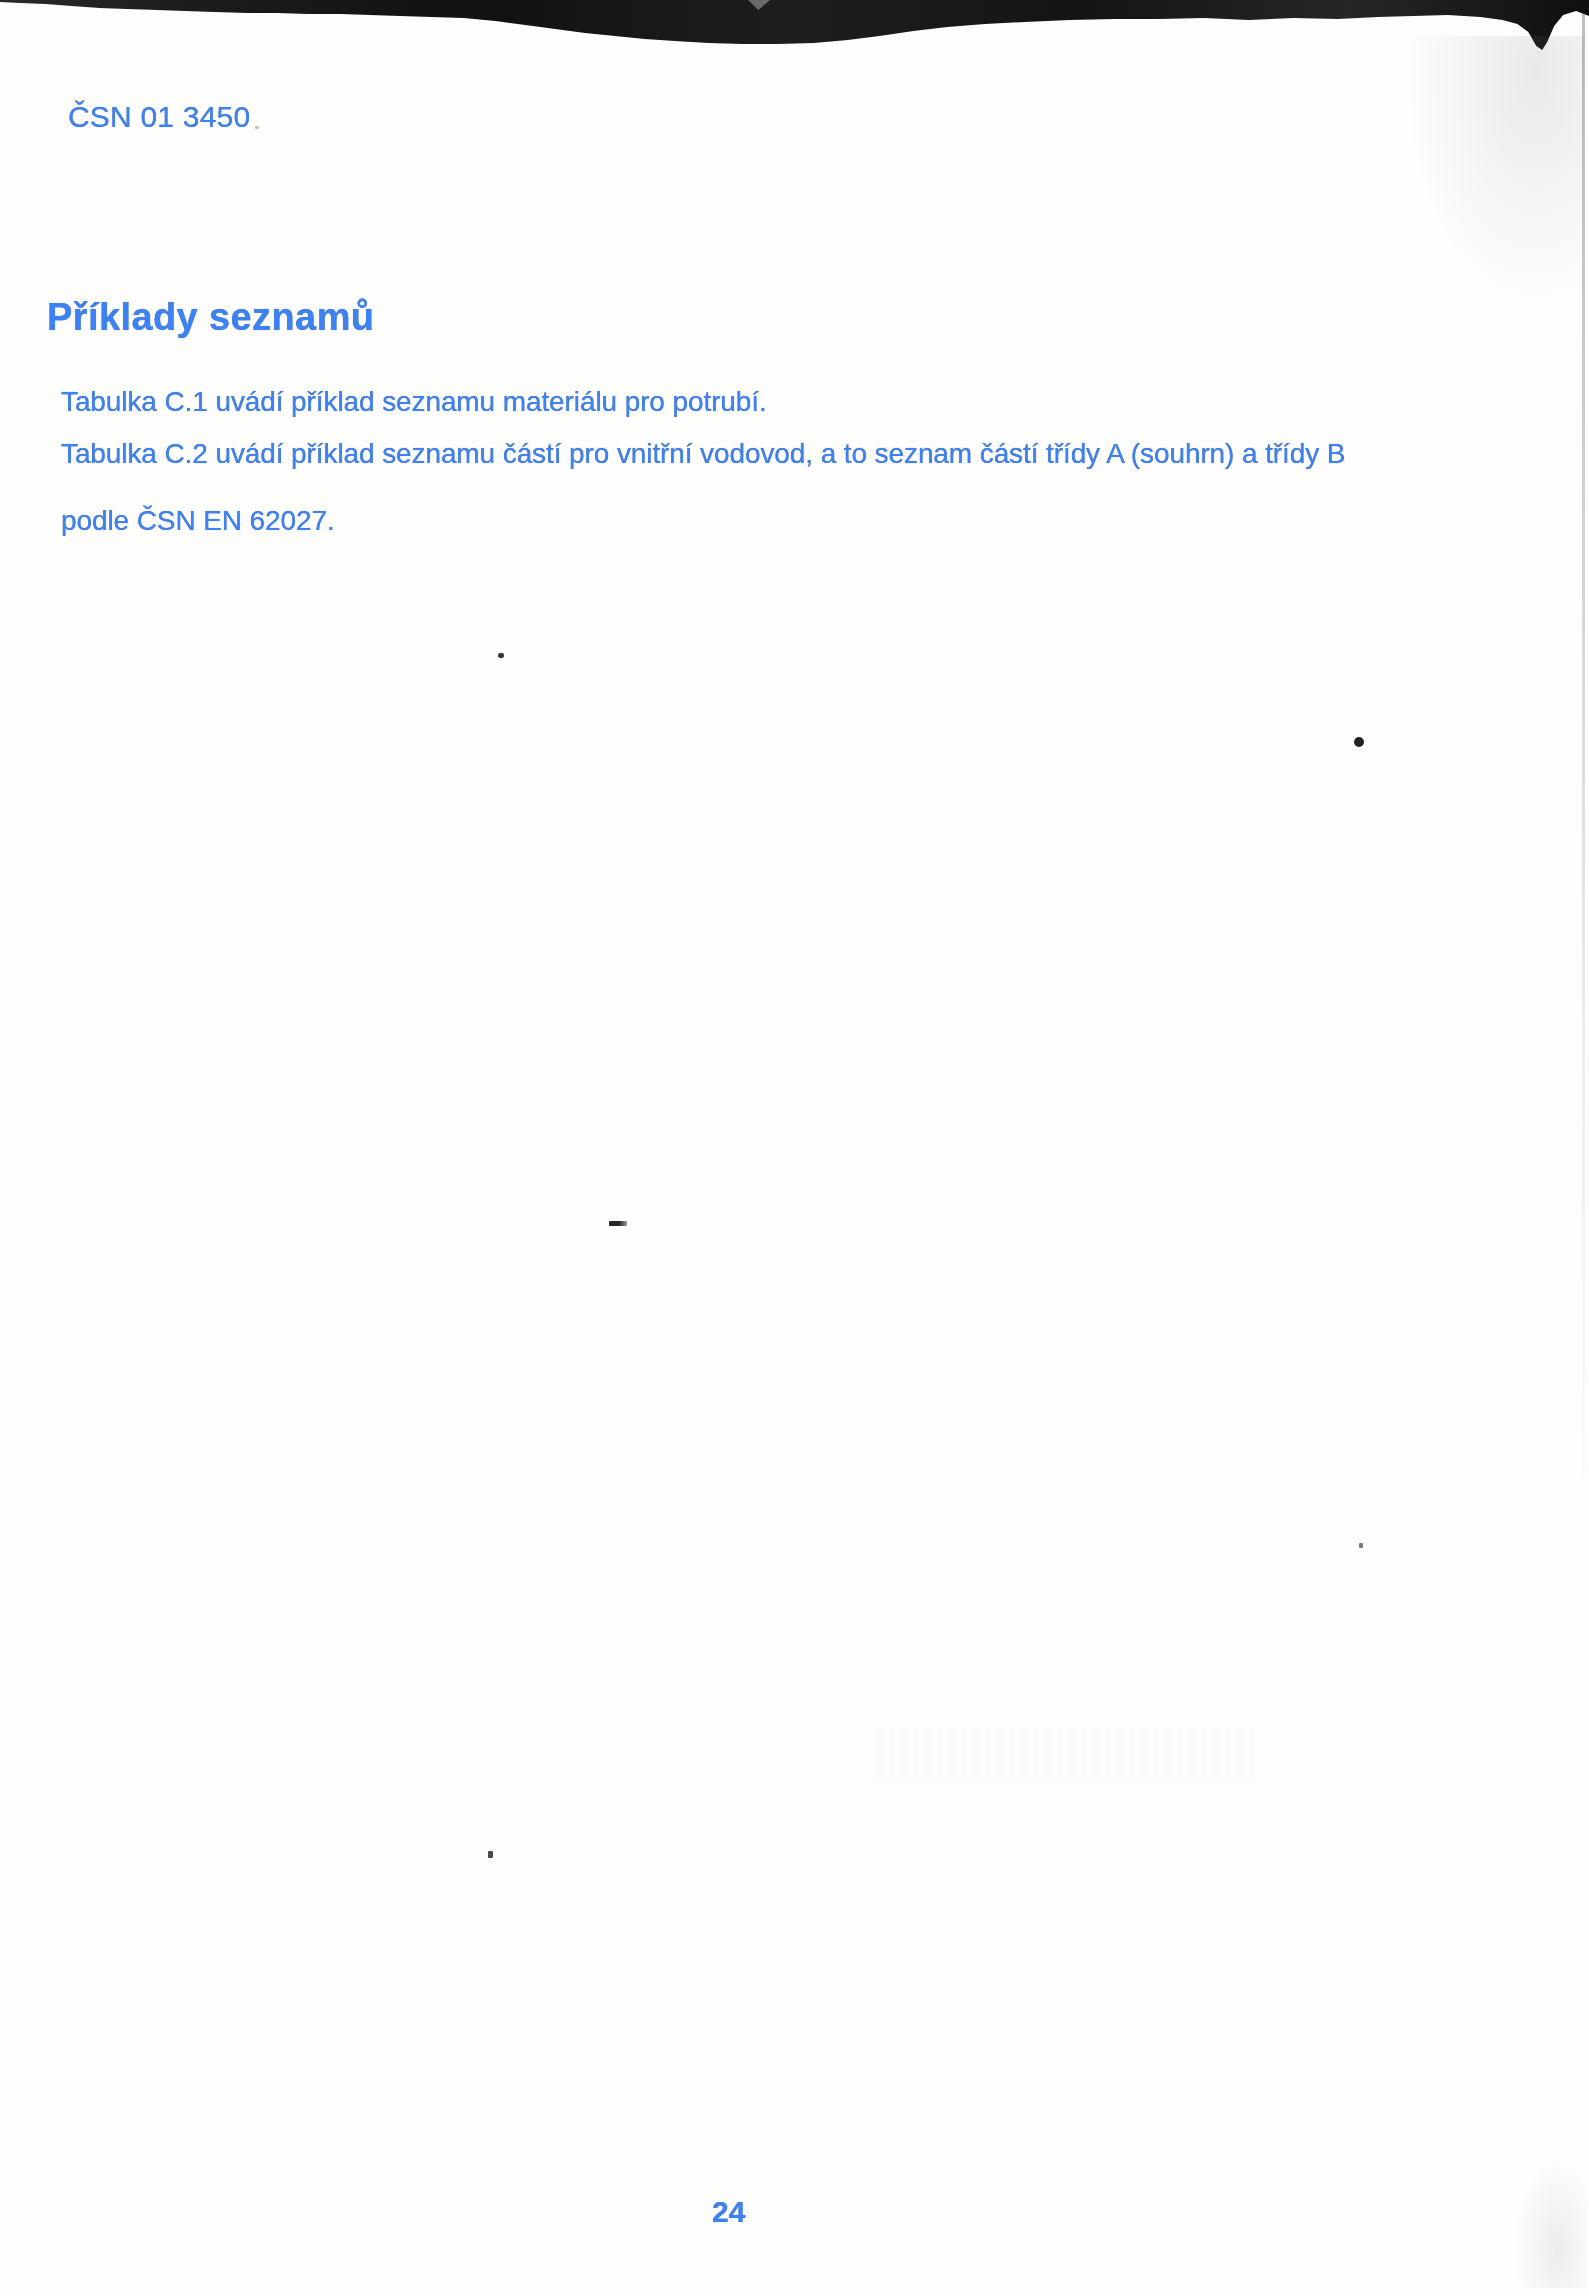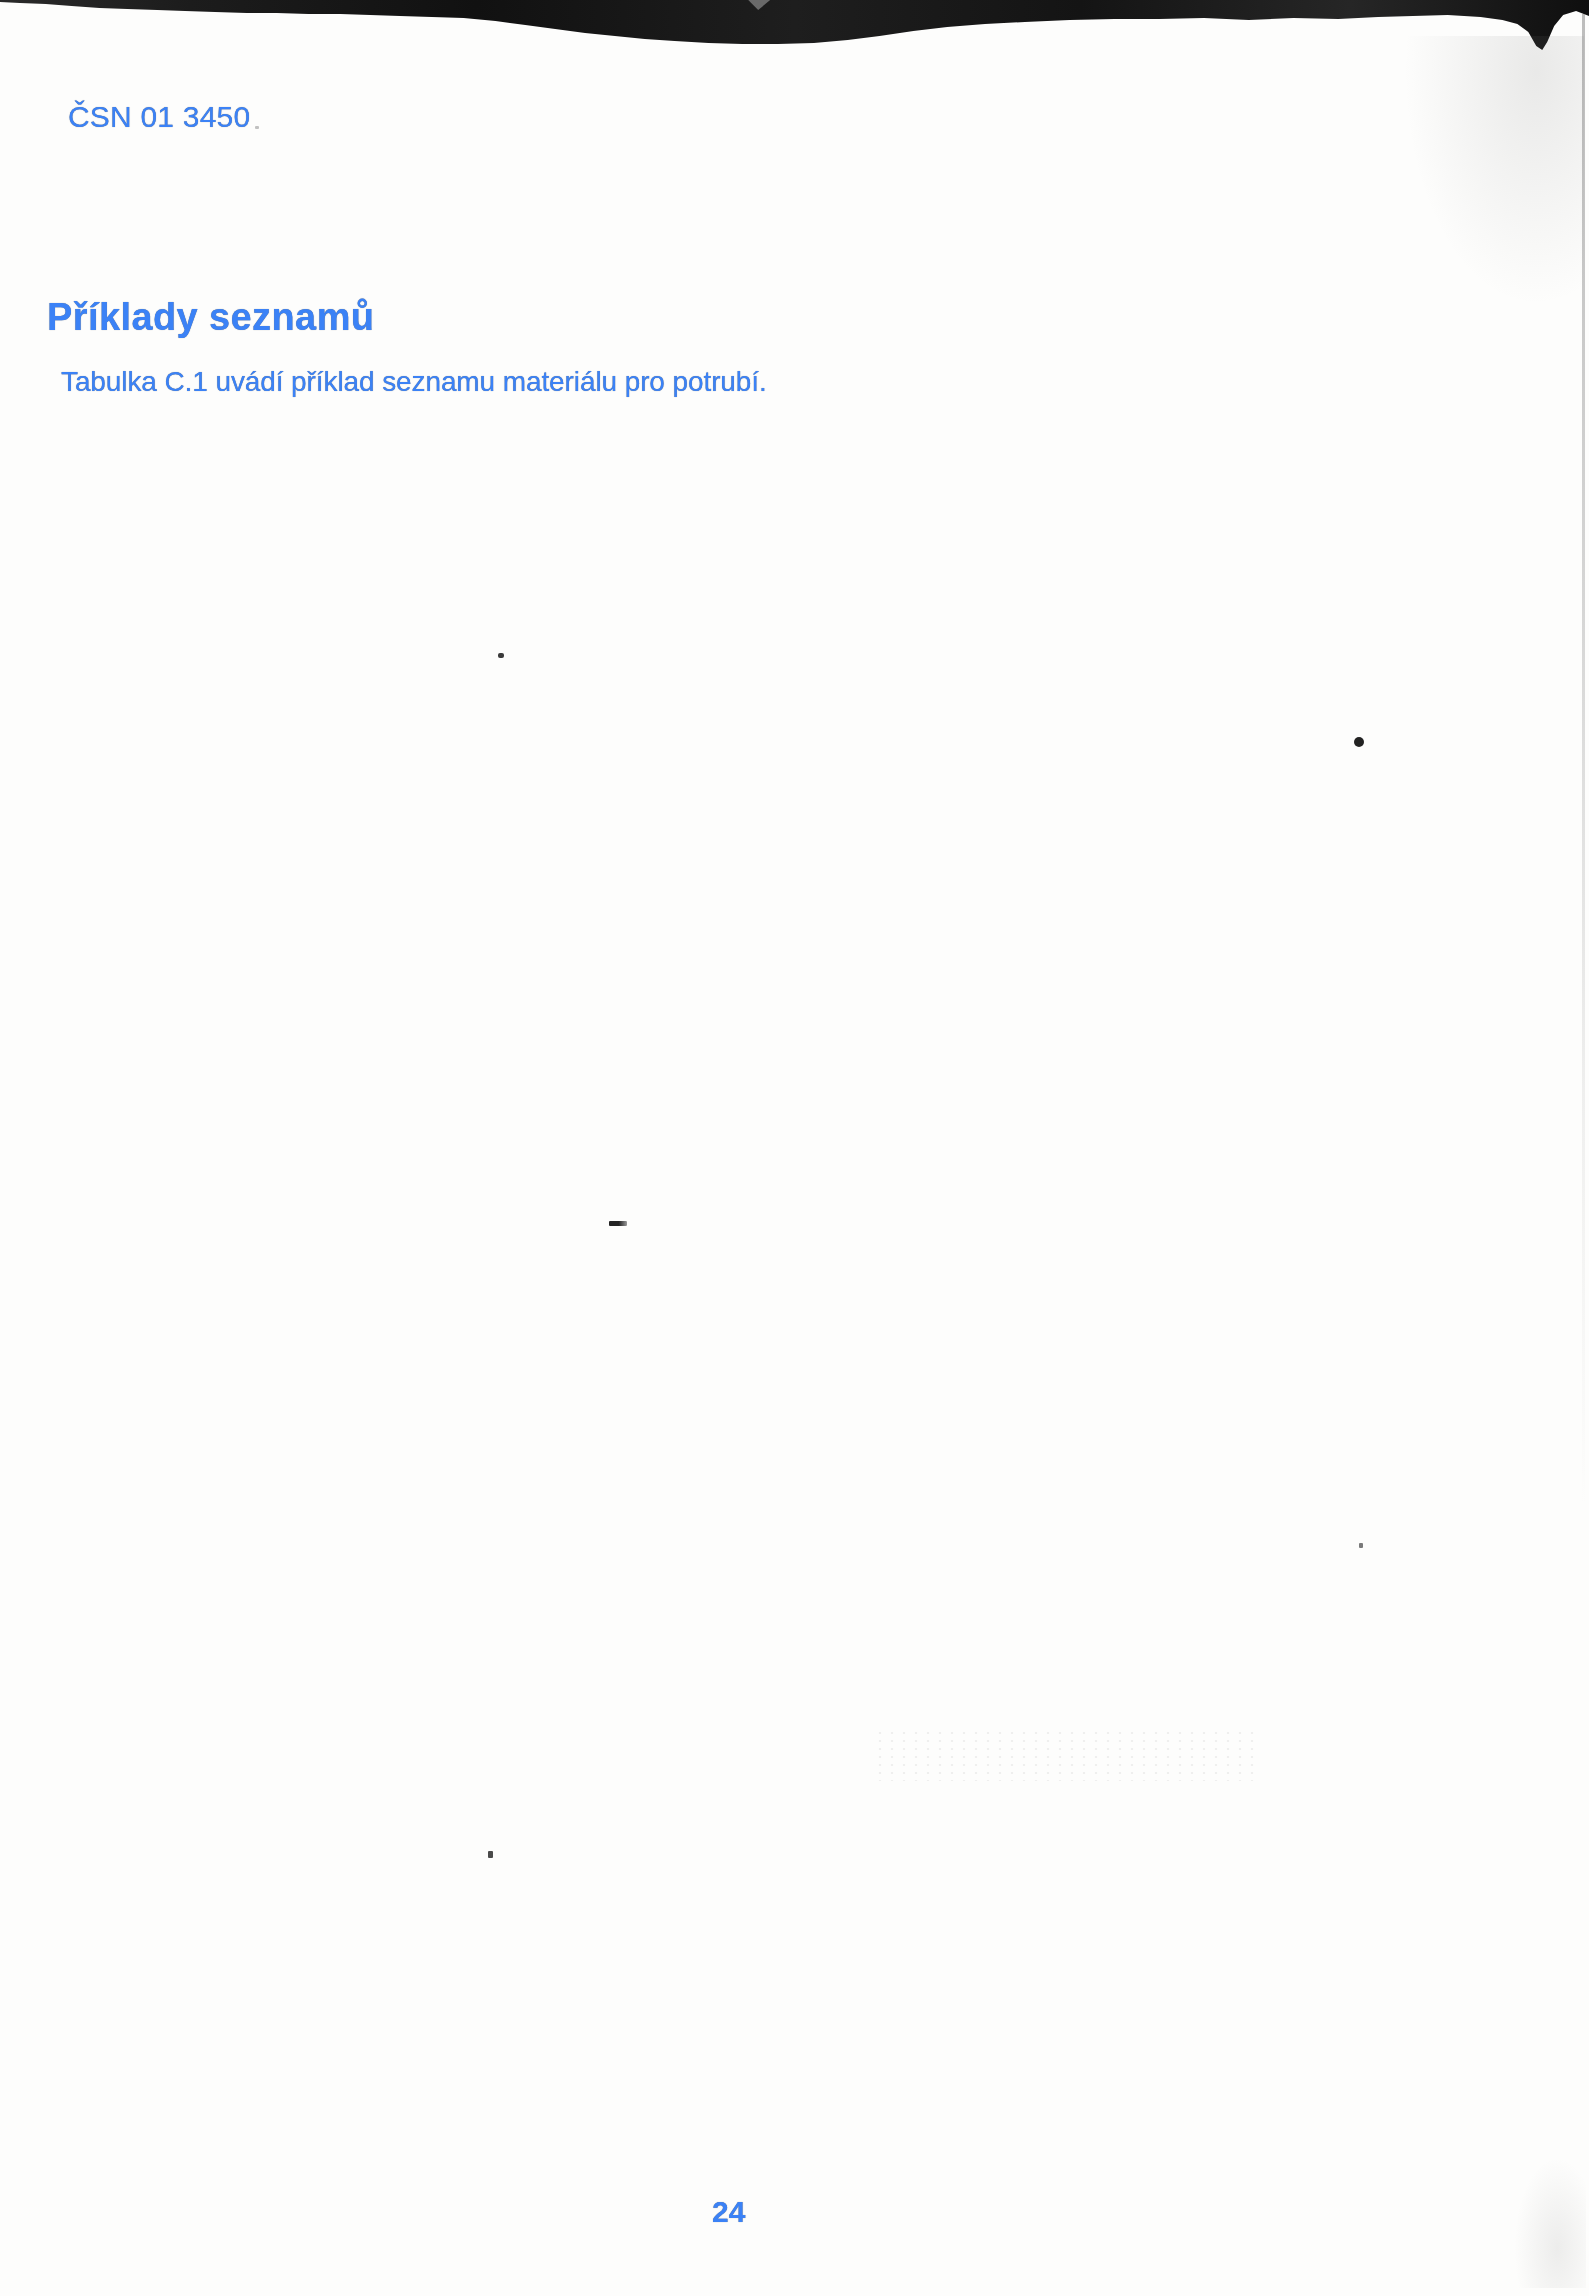--- a/index.html
+++ b/index.html
@@ -73,20 +73,21 @@
     letter-spacing: 0.4px;
   }
   .para { position: absolute; left: 61px; }
   .para-1 { top: 358px; }
   .para-2 { top: 410px; }
   .body-line {
     font-size: 28px;
     line-height: 47px;
     letter-spacing: -0.1px;
     white-space: nowrap;
+    margin-top: 20px;
   }
   .page-number {
     position: absolute;
     left: 712px; top: 2195px;
     font-size: 30px;
     font-weight: bold;
   }
   .speck { position: absolute; }
 </style>
 </head>
@@ -127,20 +128,24 @@
 
   <div class="std-ref txt">ČSN 01 3450</div>
 
 
   <div class="section-heading txt">Příklady seznamů</div>
 
   <div class="para para-1">
     <div class="body-line txt">Tabulka C.1 uvádí příklad seznamu materiálu pro potrubí.</div>
   </div>
 
+  <div class="para para-2">
+    <div class="body-line txt">Tabulka C.2 uvádí příklad seznamu částí pro vnitřní vodovod, a to seznam částí třídy A (souhrn) a třídy B</div>
+    <div class="body-line txt">podle ČSN EN 62027.</div>
+  </div>
 
   <div class="page-number txt">24</div>
 
   <div class="speck" style="left:498px;top:653px;width:6px;height:5px;background:#3a3a3a;border-radius:2px;"></div>
   <div class="speck" style="left:1354px;top:737px;width:10px;height:10px;background:#222;border-radius:50%;"></div>
   <div class="speck" style="left:609px;top:1221px;width:18px;height:5px;border-radius:1px;background:linear-gradient(to right,#242424 55%,#9a9a9a);"></div>
   <div class="speck" style="left:488px;top:1851px;width:5px;height:7px;background:#4a4a4a;border-radius:1px;"></div>
   <div class="speck" style="left:1359px;top:1543px;width:4px;height:5px;background:#7a7a7a;border-radius:1px;"></div>
   <div class="speck" style="left:255px;top:126px;width:4px;height:3px;background:#9a9a9a;opacity:.6;border-radius:1px;"></div>
 

